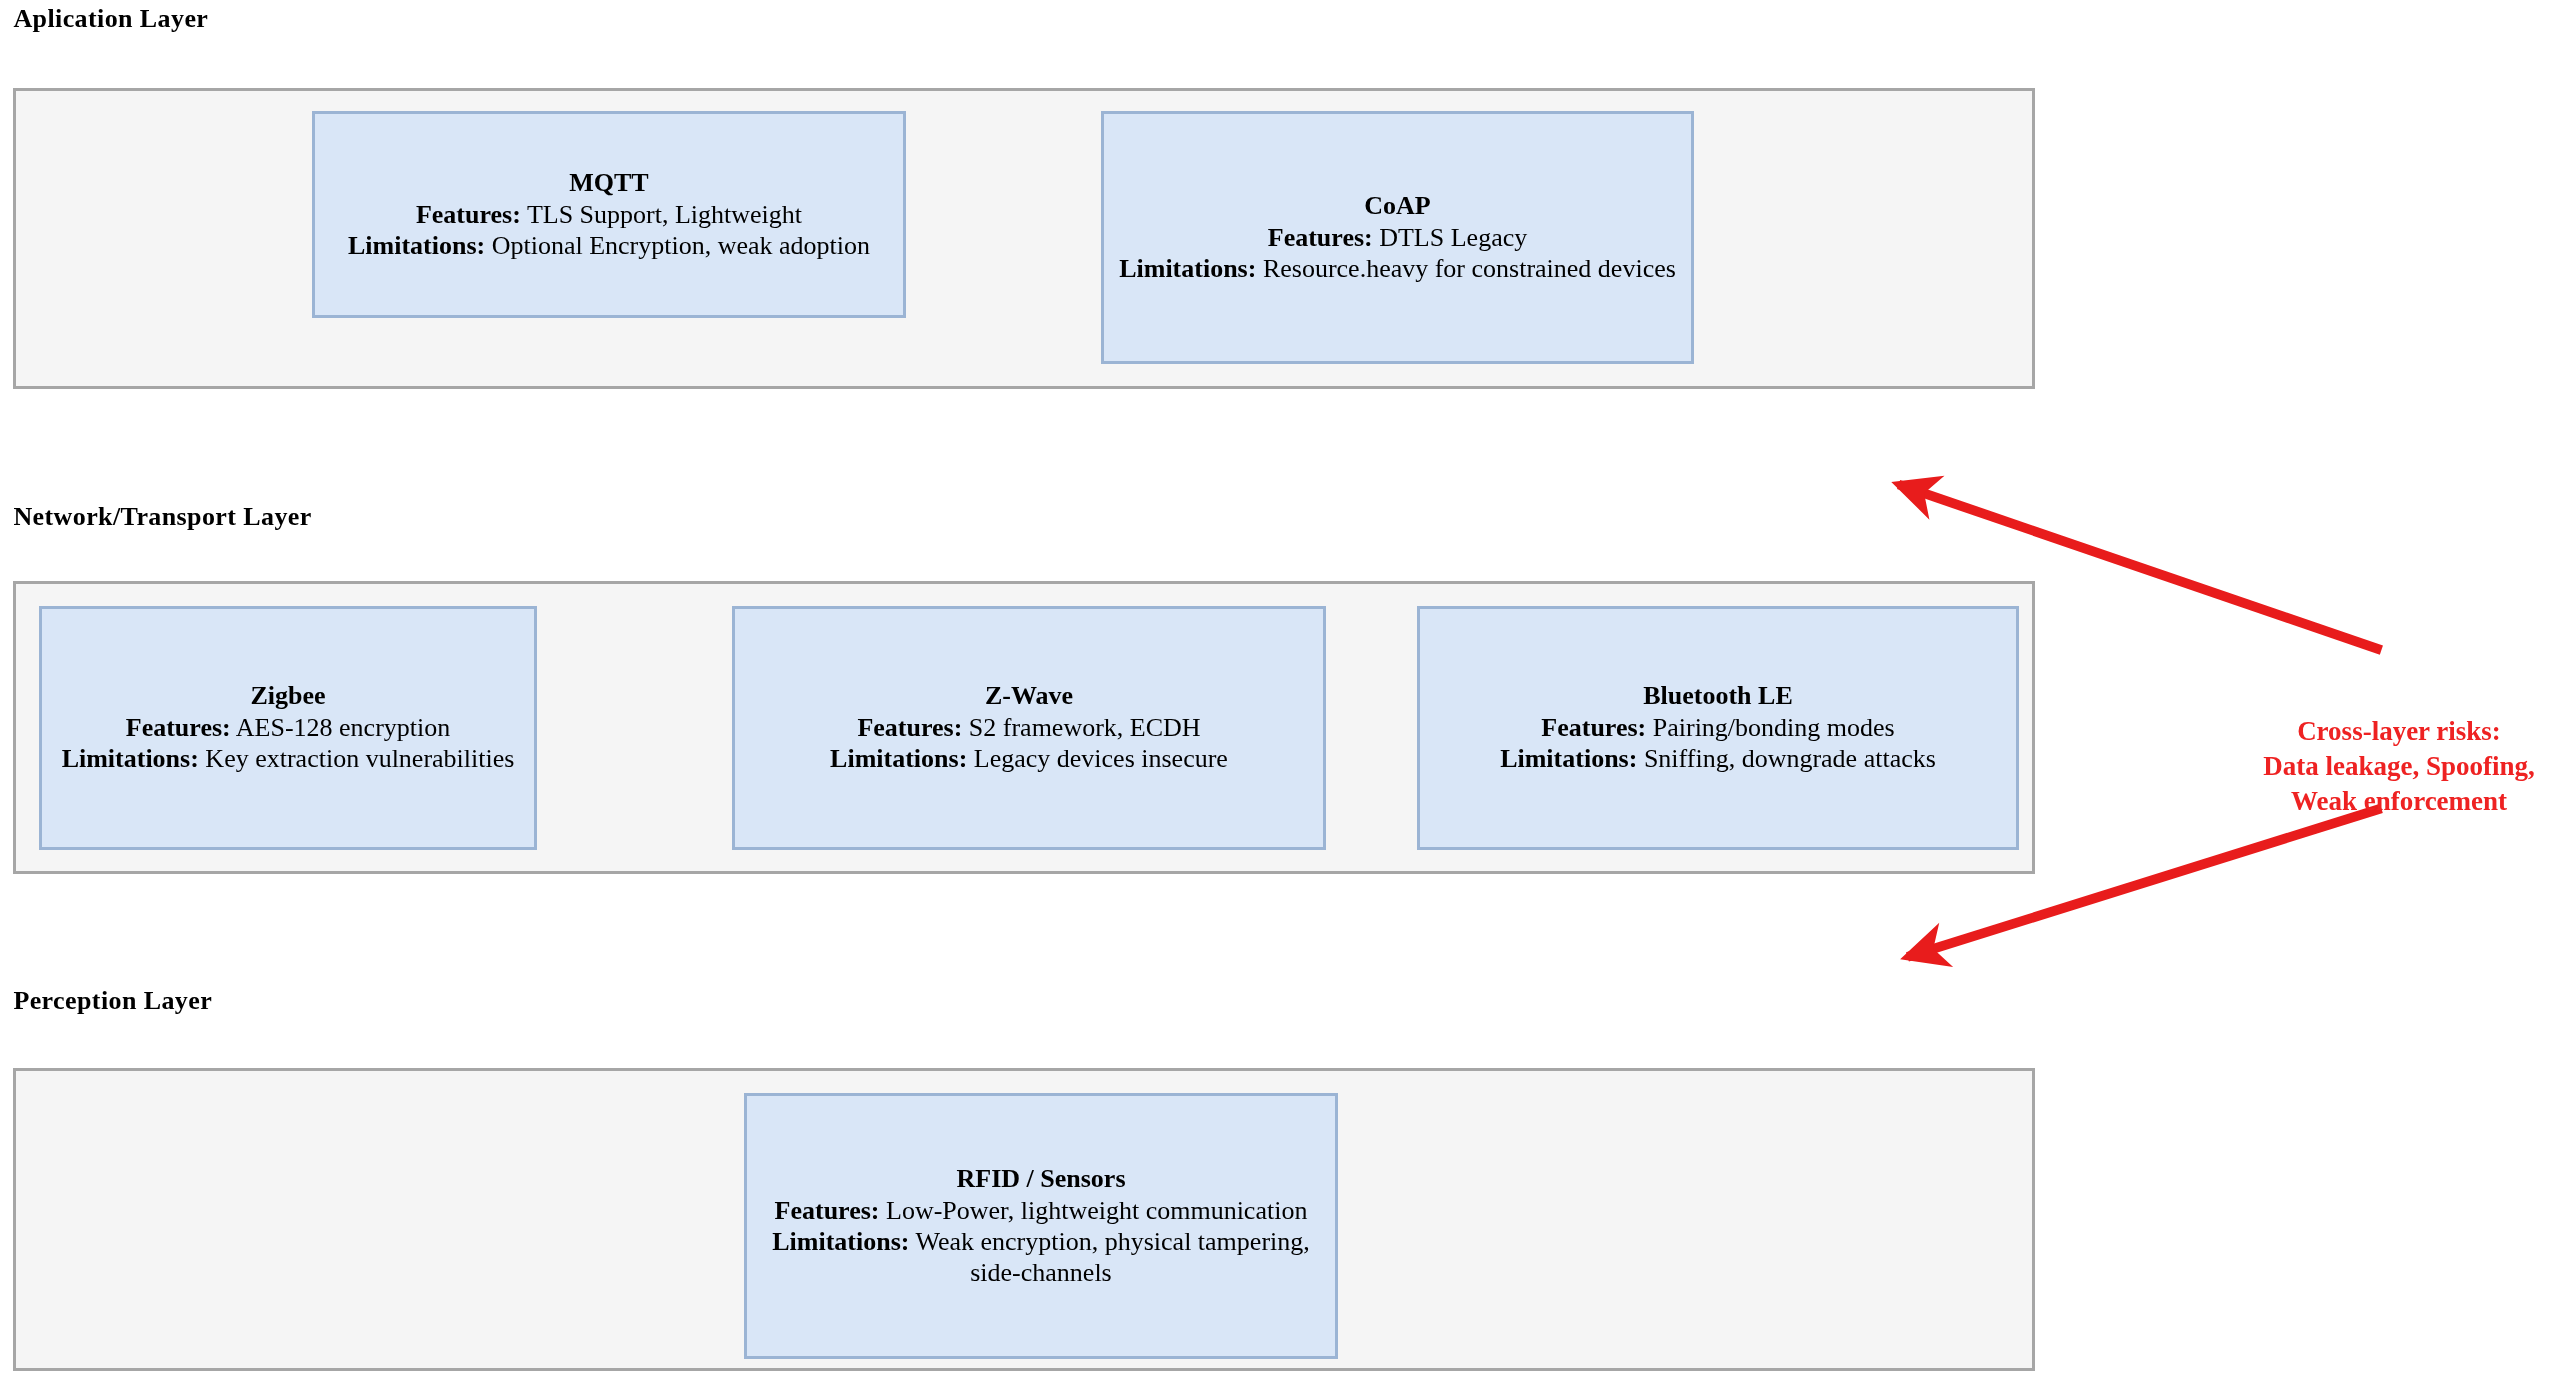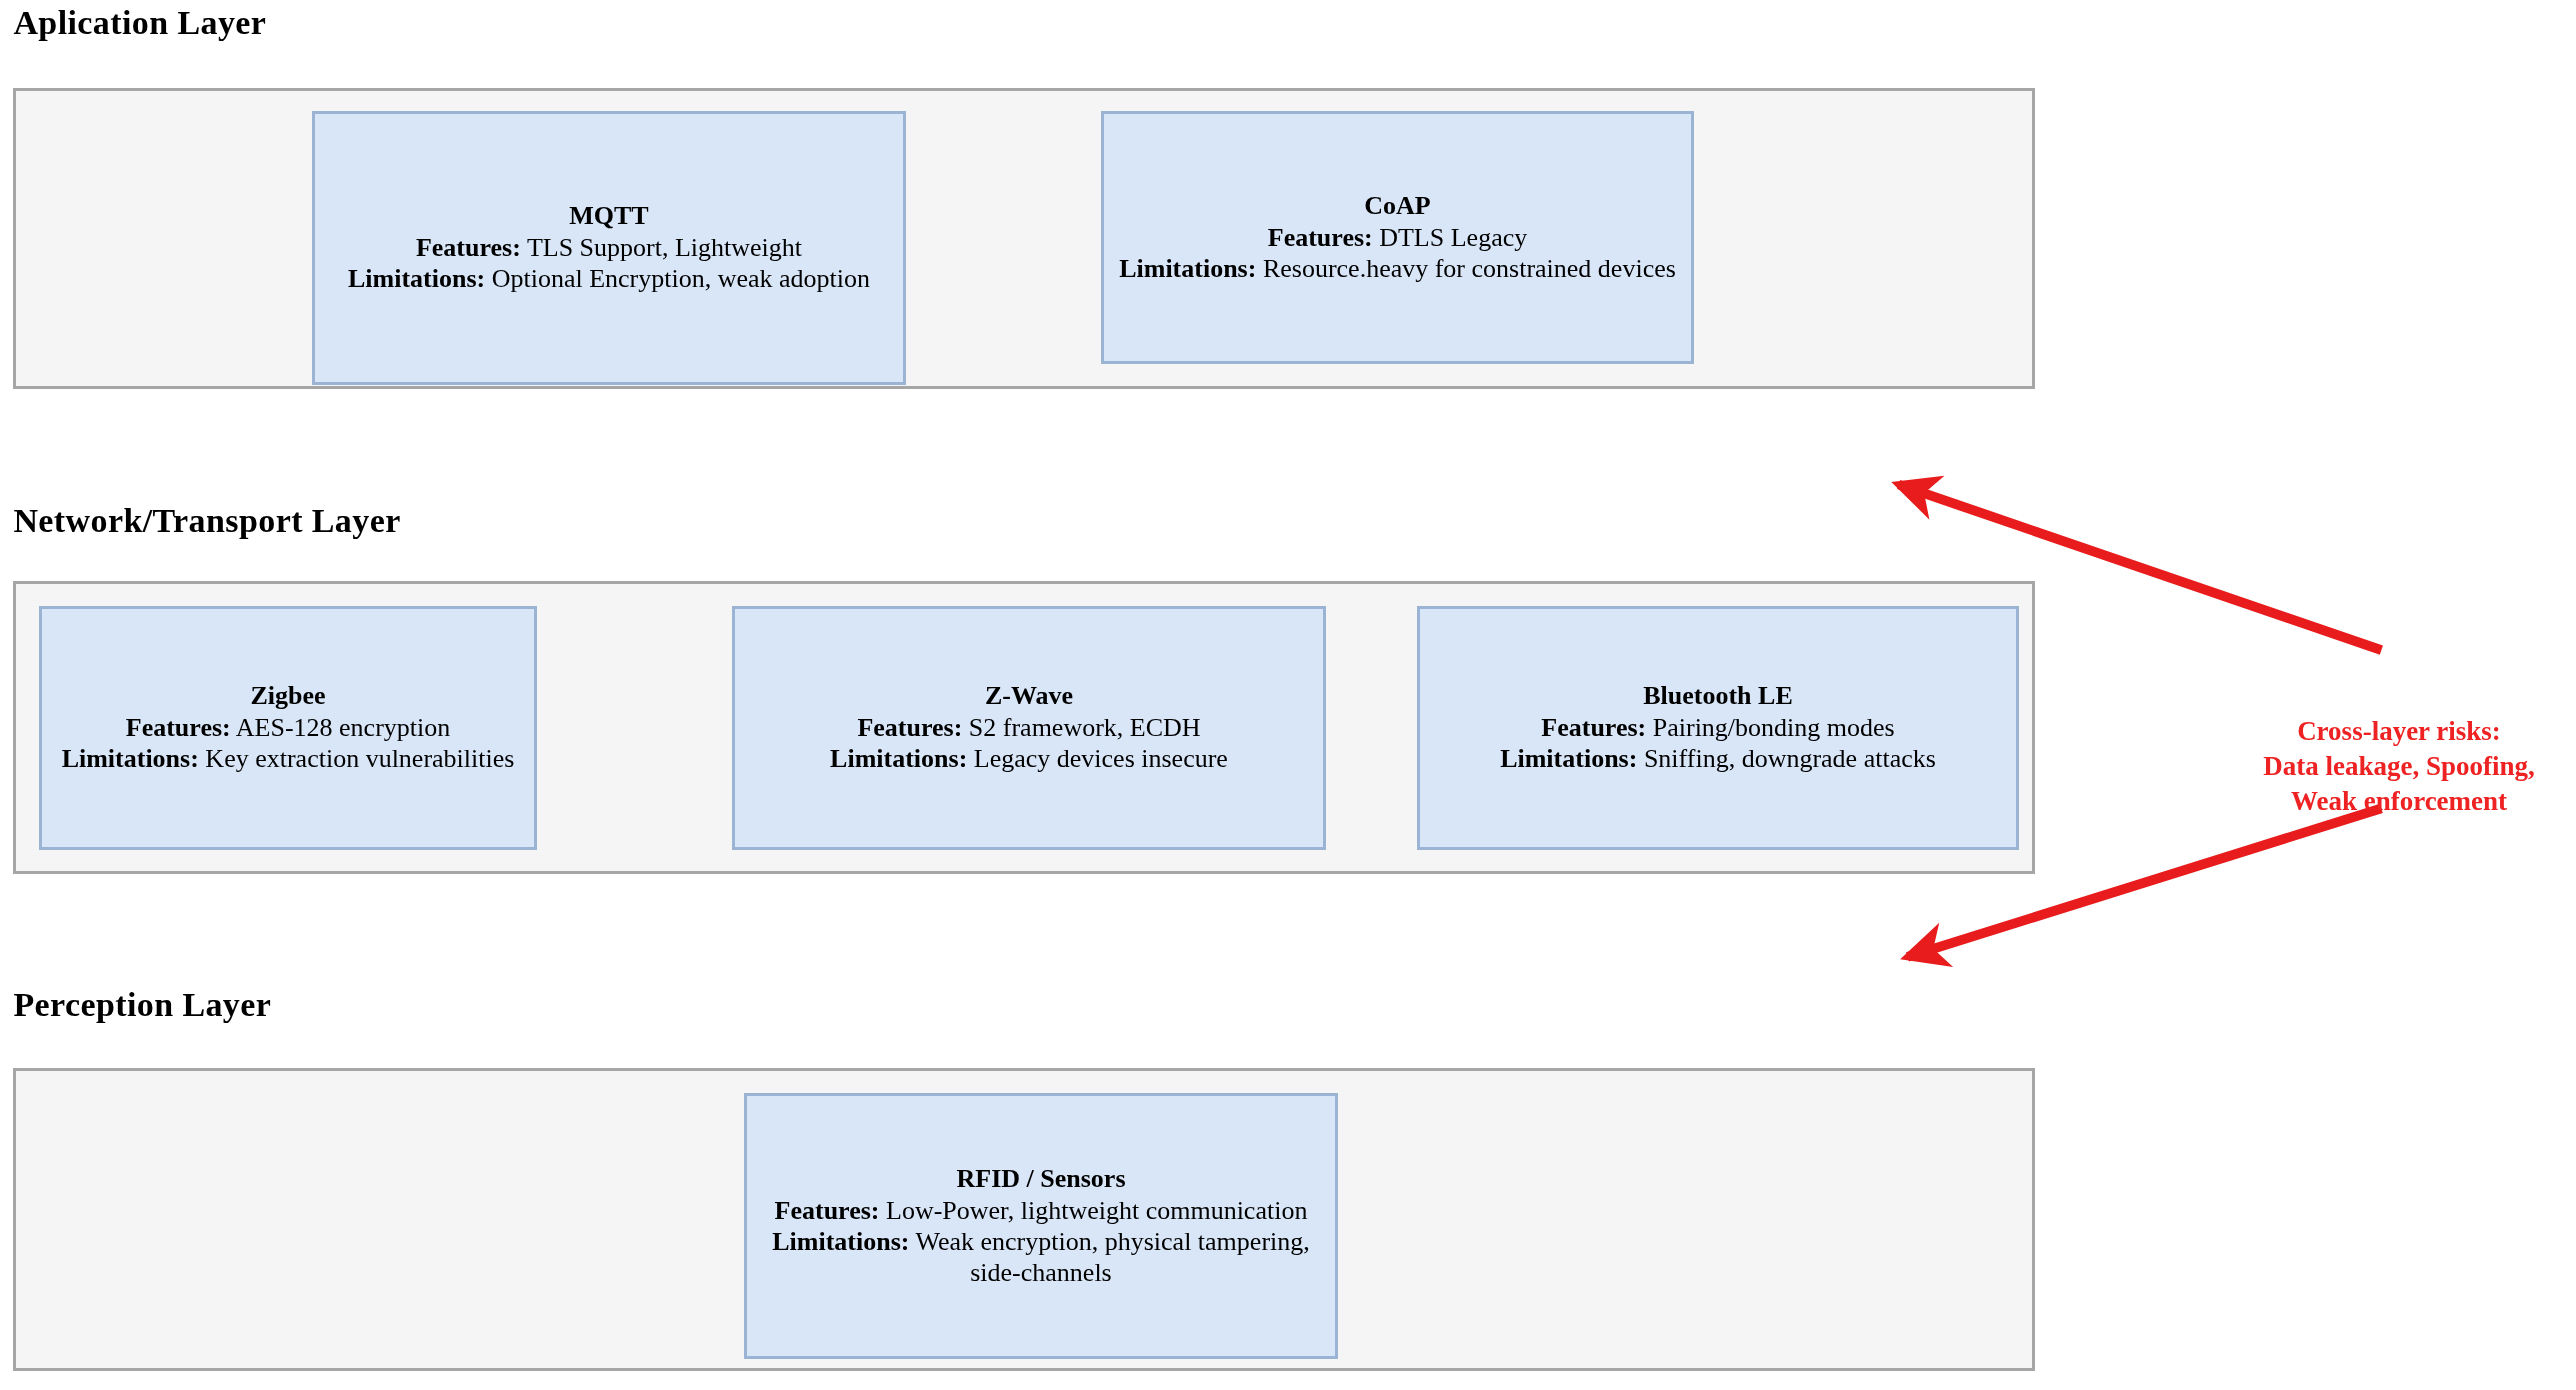--- a/index.html
+++ b/index.html
@@ -18,21 +18,21 @@
     height: 1391px;
     background: #ffffff;
     overflow: hidden;
   }
 
   
   .layer-title {
     position: absolute;
     font-family: "Liberation Serif", "DejaVu Serif", serif;
     font-weight: bold;
-    font-size: 34px;
+    font-size: 26px;
     line-height: 1;
     letter-spacing: 0.4px;
     color: #000000;
     white-space: nowrap;
     text-align: right;
   }
 
   
   .layer-band {
     position: absolute;
@@ -97,21 +97,21 @@
 </style>
 </head>
 <body>
 
 <div id="canvas">
 
   <div class="layer-title" style="left:13.4px; top:6px;">Aplication Layer</div>
 
   <div class="layer-band" style="left:13.4px; top:88px; width:2022px; height:301px;"></div>
 
-  <div class="proto-box" style="left:312px; top:111px; width:594px; height:274px;text-align:center;">
+  <div class="proto-box" style="left:312px; top:111px; width:594px; height:207px;text-align:center;">
     <div class="proto-name">MQTT</div>
     <div class="proto-line"><span class="lbl">Features:</span><span> TLS Support, Lightweight</span></div>
     <div class="proto-line"><span class="lbl">Limitations:</span><span> Optional Encryption, weak adoption</span></div>
   </div>
 
   <div class="proto-box" style="left:1101px; top:111px; width:593px; height:253px;">
     <div class="proto-name">CoAP</div>
     <div class="proto-line"><span class="lbl">Features:</span><span> DTLS Legacy</span></div>
     <div class="proto-line"><span class="lbl">Limitations:</span><span> Resource.heavy for constrained devices</span></div>
   </div>

